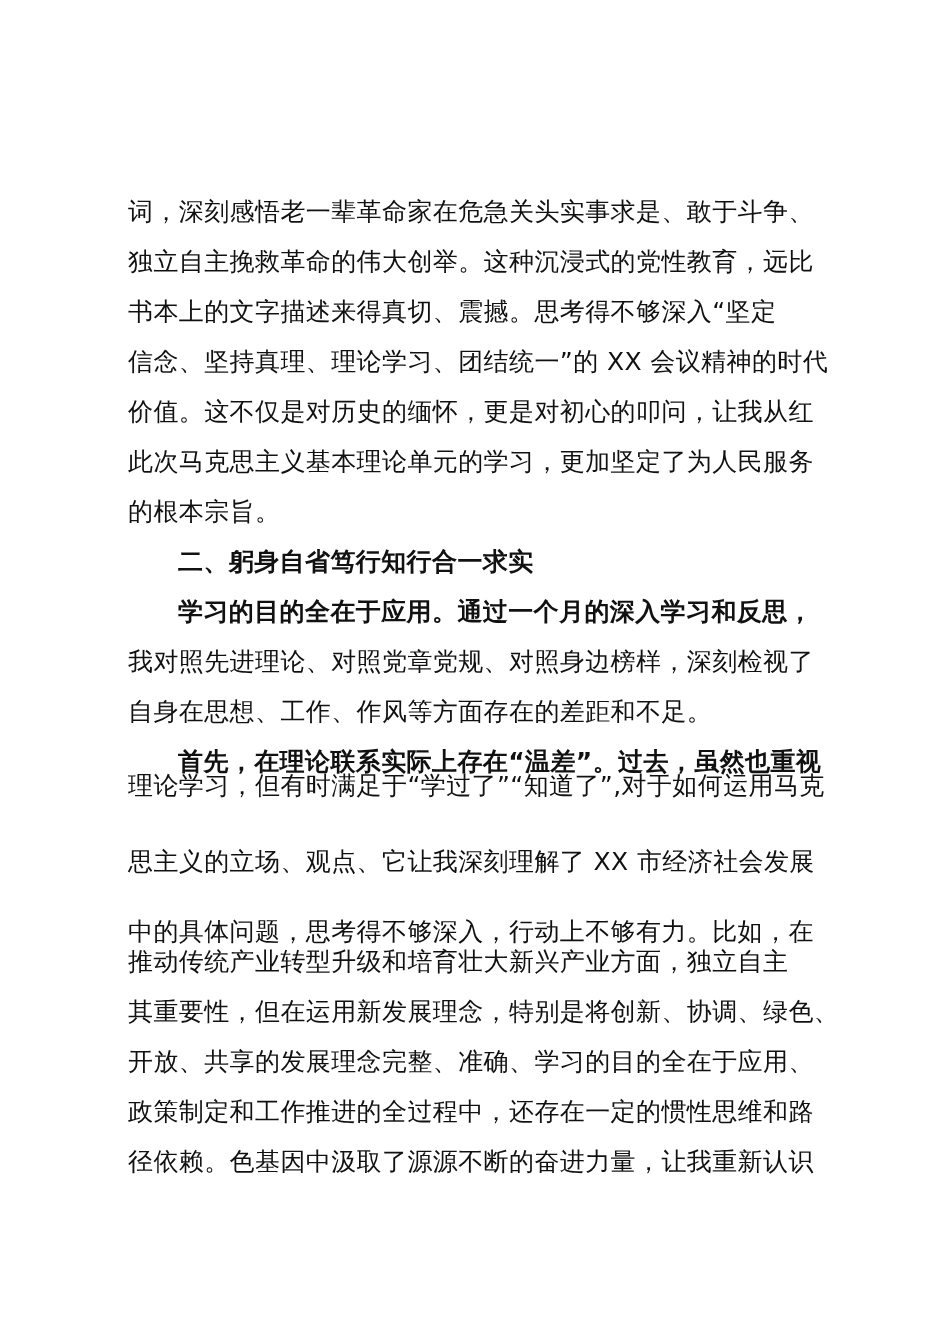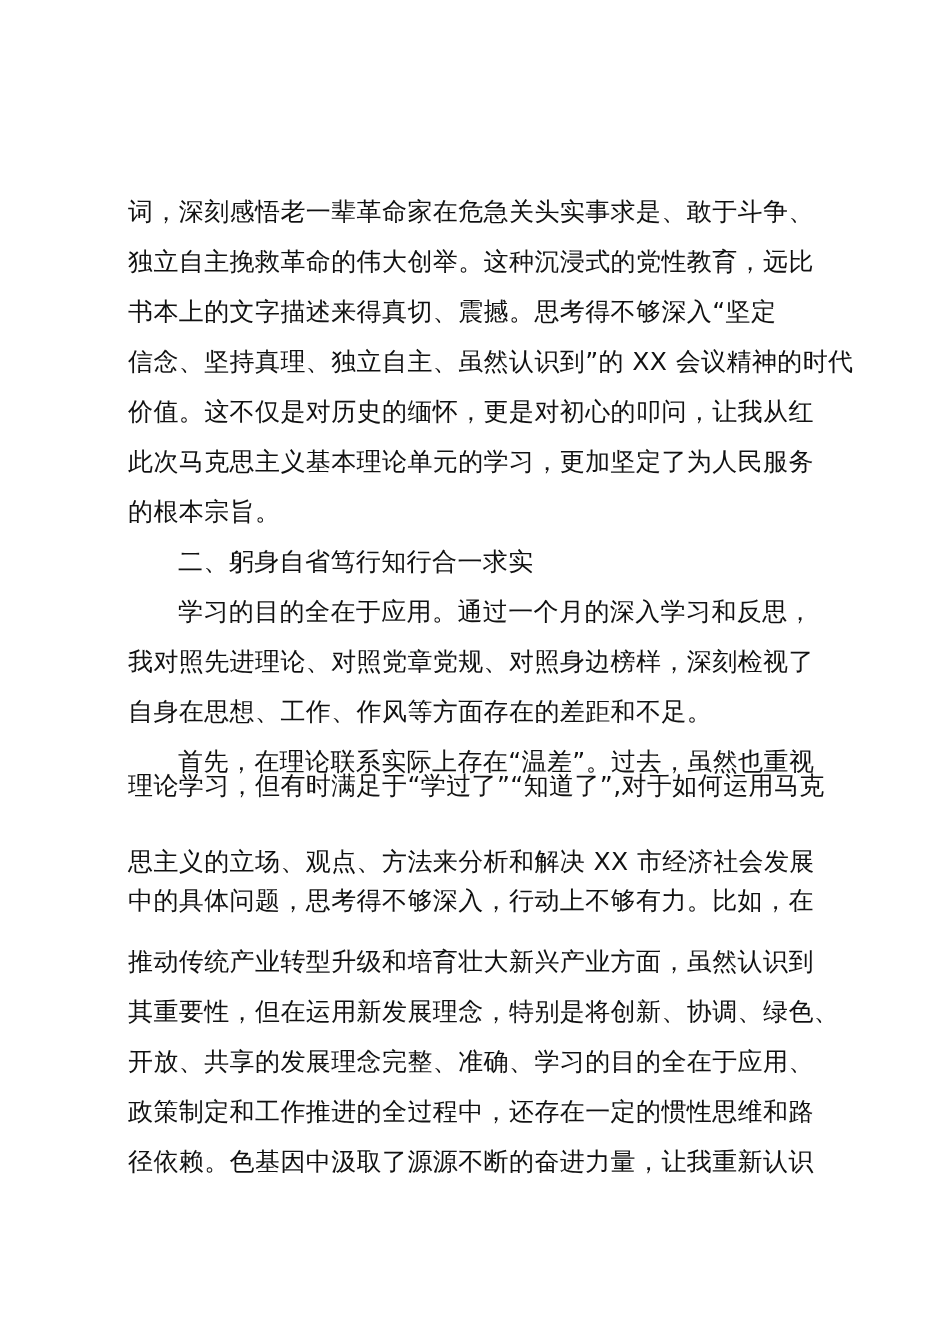--- a/index.html
+++ b/index.html
@@ -1,51 +1,51 @@
 <!DOCTYPE html>
 <html><head>
 <meta charset="utf-8">
 <style>
   html, body { margin: 0; padding: 0; background: #ffffff; }
   body { width: 950px; height: 1344px; position: relative; overflow: hidden;
          font-family: "DejaVu Sans", "Liberation Sans", sans-serif; color: #111111; }
   .page { position: absolute; left: 0; top: 0; width: 950px; height: 1344px; background: #ffffff; border-radius: 17px; }
   .line { position: absolute; left: 128px; width: 700px; font-size: 25px; line-height: 30px;
           white-space: nowrap; letter-spacing: 0.4px; }
-  .indent { left: 178px; }
-  .heading { font-weight: normal; }
+  .indent { left: 178px; font-weight: bold; }
+  .heading { font-weight: bold; }
 </style>
 </head>
 <body>
 
 <div class="page">
 
   <div>
     <div class="line" style="top:197px">词，深刻感悟老一辈革命家在危急关头实事求是、敢于斗争、</div>
     <div class="line" style="top:247px">独立自主挽救革命的伟大创举。这种沉浸式的党性教育，远比</div>
     <div class="line" style="top:297px">书本上的文字描述来得真切、震撼。思考得不够深入“坚定</div>
-    <div class="line" style="top:347px">信念、坚持真理、独立自主、虽然认识到”的 XX 会议精神的时代</div>
+    <div class="line" style="top:347px">信念、坚持真理、理论学习、团结统一”的 XX 会议精神的时代</div>
     <div class="line" style="top:397px">价值。这不仅是对历史的缅怀，更是对初心的叩问，让我从红</div>
     <div class="line" style="top:447px">此次马克思主义基本理论单元的学习，更加坚定了为人民服务</div>
     <div class="line" style="top:497px">的根本宗旨。</div>
   </div>
 
   <div class="line indent heading" style="top:547px">二、躬身自省笃行知行合一求实</div>
 
   <div>
     <div class="line indent" style="top:597px">学习的目的全在于应用。通过一个月的深入学习和反思，</div>
     <div class="line" style="top:647px">我对照先进理论、对照党章党规、对照身边榜样，深刻检视了</div>
     <div class="line" style="top:697px">自身在思想、工作、作风等方面存在的差距和不足。</div>
   </div>
 
   <div>
     <div class="line indent" style="top:747px">首先，在理论联系实际上存在“温差”。过去，虽然也重视</div>
     <div class="line" style="top:771px">理论学习，但有时满足于“学过了”“知道了”,对于如何运用马克</div>
-    <div class="line" style="top:847px">思主义的立场、观点、方法来分析和解决 XX 市经济社会发展</div>
-    <div class="line" style="top:886px">中的具体问题，思考得不够深入，行动上不够有力。比如，在</div>
-    <div class="line" style="top:947px">推动传统产业转型升级和培育壮大新兴产业方面，虽然认识到</div>
+    <div class="line" style="top:847px">思主义的立场、观点、它让我深刻理解了 XX 市经济社会发展</div>
+    <div class="line" style="top:917px">中的具体问题，思考得不够深入，行动上不够有力。比如，在</div>
+    <div class="line" style="top:947px">推动传统产业转型升级和培育壮大新兴产业方面，独立自主</div>
     <div class="line" style="top:997px">其重要性，但在运用新发展理念，特别是将创新、协调、绿色、</div>
     <div class="line" style="top:1047px">开放、共享的发展理念完整、准确、学习的目的全在于应用、</div>
     <div class="line" style="top:1097px">政策制定和工作推进的全过程中，还存在一定的惯性思维和路</div>
     <div class="line" style="top:1147px">径依赖。色基因中汲取了源源不断的奋进力量，让我重新认识</div>
   </div>
 
 </div>
 
 </body></html>

